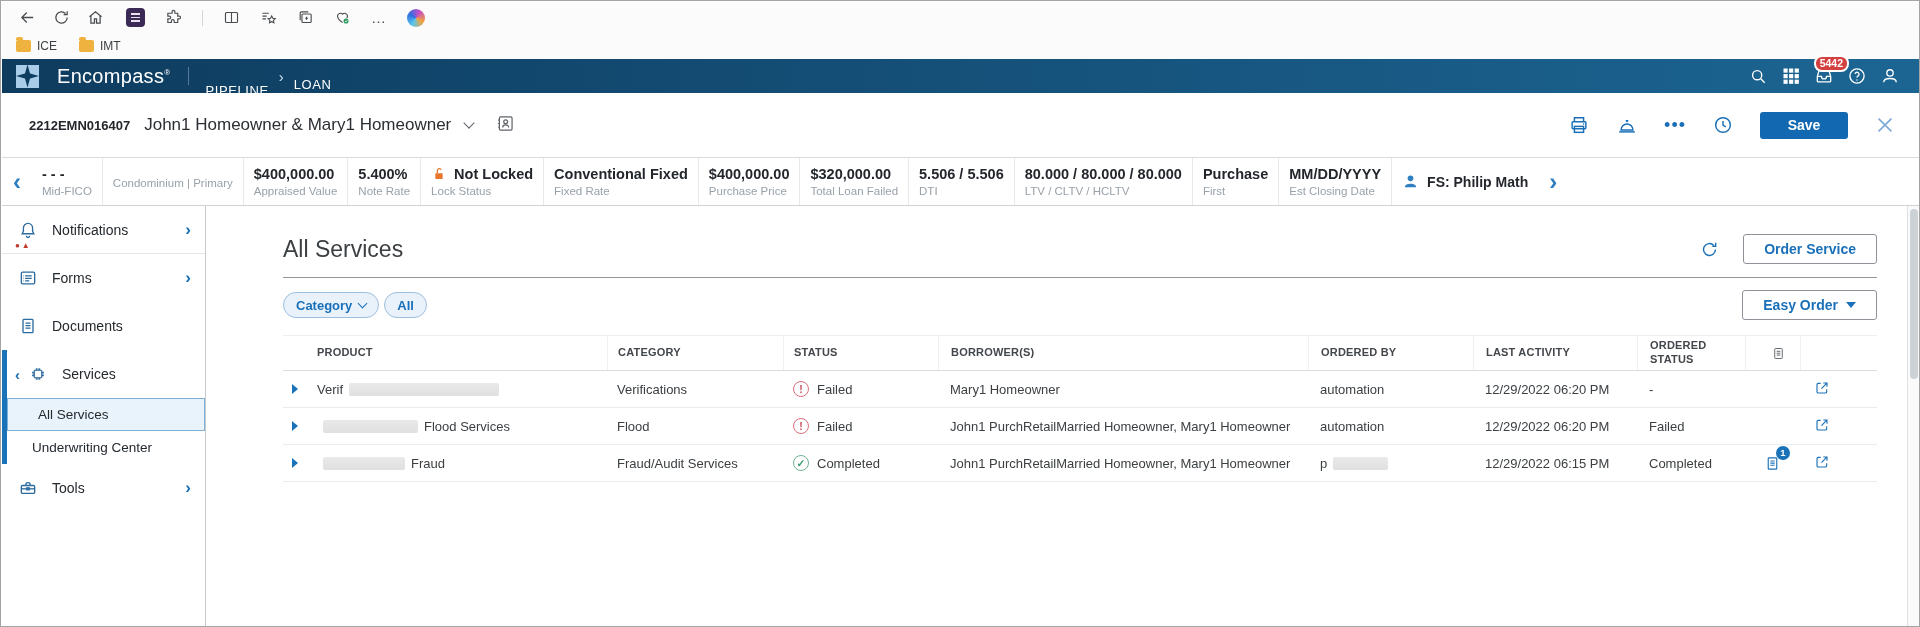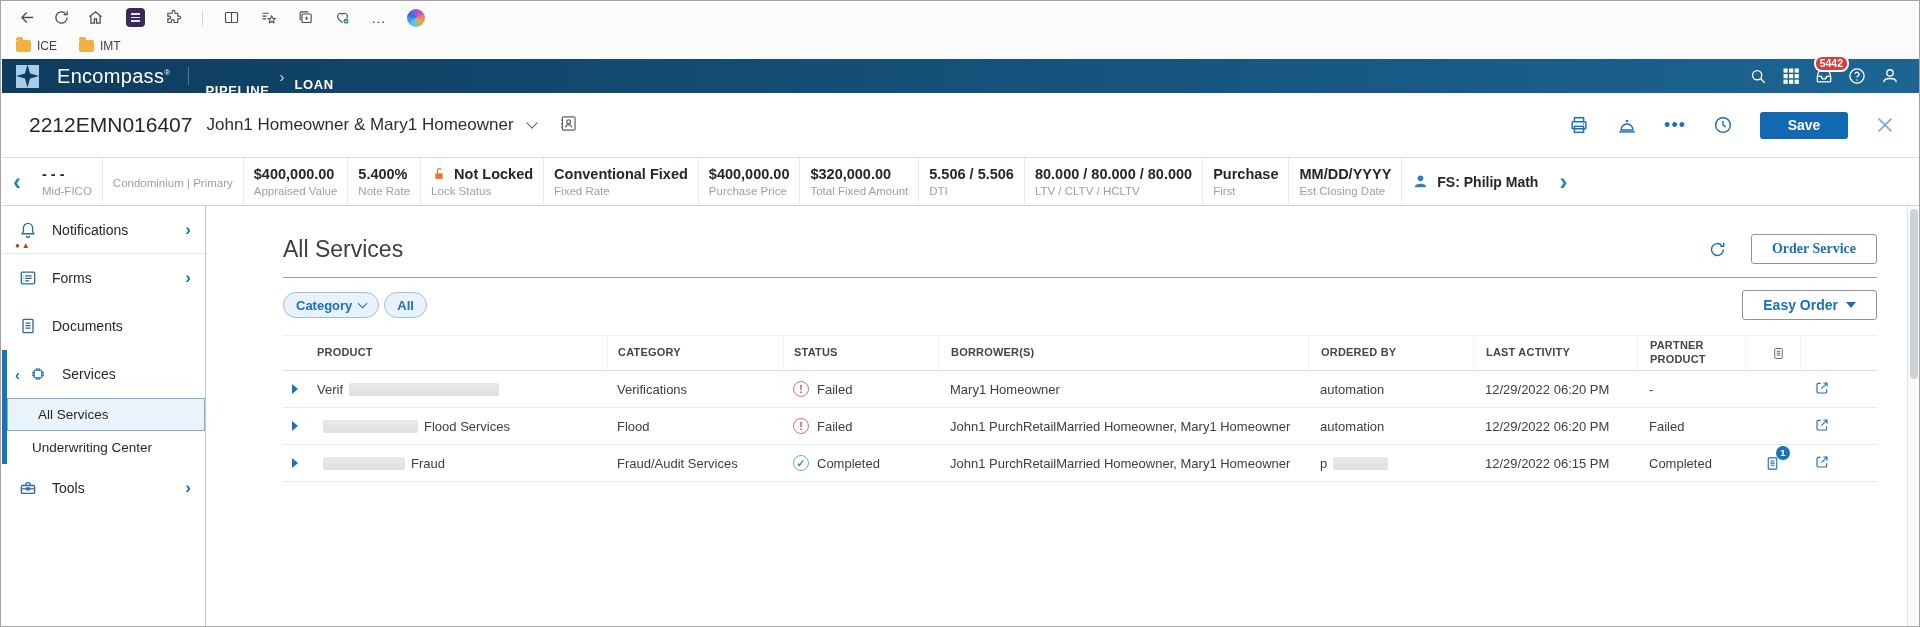--- a/index.html
+++ b/index.html
@@ -29,31 +29,31 @@
   .folder { width:15px; height:12px; background:#f0b23e; border-radius:2px; position:relative; }
   .folder:before { content:""; position:absolute; left:0; top:-3px; width:7px; height:3px; background:#f0b23e; border-radius:2px 2px 0 0; }
 
   
   .appbar { position:absolute; left:1px; top:58px; width:1918px; height:34px; background:linear-gradient(90deg,#0e3c5f,#1c6593); display:flex; align-items:center; color:#fff; }
   .logo { width:23px; height:23px; margin-left:14px; background:#a9cde9; position:relative; }
   .logo i { position:absolute; inset:0; background:#0d3c5f; clip-path:polygon(50% 0,61% 39%,100% 50%,61% 61%,50% 100%,39% 61%,0 50%,39% 39%); }
   .brand { font-size:20px; font-weight:400; letter-spacing:.3px; margin-left:18px; }
   .brand sup { font-size:8px; }
   .appdiv { width:1px; height:18px; background:#56799a; margin:0 16px 0 18px; }
-  .crumb { font-size:13px; font-weight:700; letter-spacing:.6px;margin-top:28px; }
+  .crumb { font-size:13px; font-weight:400; letter-spacing:.6px;margin-top:28px; }
   .crumb-sep { margin:0 10px; color:#cfe0ec; font-size:15px; }
   .crumb.loan { border-bottom:2px solid #fff; padding-bottom:9px; }
   .app-right { margin-left:auto; display:flex; align-items:center; gap:13px; margin-right:20px; }
   .app-right svg { width:20px; height:20px; display:block; }
   .tray-wrap { position:relative; }
   .badge { position:absolute; top:-11px; right:-15px; background:#d43f3f; color:#fff; font-size:10.5px; font-weight:700; border:2px solid #fff; border-radius:8px; padding:0 4px; line-height:13px; }
 
   
   .loanbar { position:absolute; left:1px; top:92px; width:1918px; height:64px; background:#fff; display:flex; align-items:center; }
-  .loan-no { font-size:21px; font-weight:400; color:#23272c; margin-left:27px; }
+  .loan-no { font-size:13px; font-weight:700; color:#23272c; margin-left:27px; }
   .loan-names { font-size:17px; color:#2b2f33; margin-left:14px; }
   .chev-down { width:8px; height:8px; border-right:1.7px solid #5f6368; border-bottom:1.7px solid #5f6368; transform:rotate(45deg); margin:-4px 0 0 14px; }
   .card-ico { margin-left:22px; color:#5f6368; }
   .loan-right { margin-left:auto; display:flex; align-items:center; gap:26px; margin-right:24px; color:#1a70b8; }
   .loan-right svg { width:22px; height:22px; display:block; }
   .save-btn { width:88px; height:27px; background:#1269b2; color:#fff; border:none; border-radius:3px; font-size:14px; font-weight:700; font-family:inherit; }
   .close-x { color:#7fa9d8; }
 
   
   .ribbon { position:absolute; left:1px; top:156px; width:1918px; height:49px; background:#fff; border-top:1px solid #d9dcdf; border-bottom:1px solid #cfd3d6; display:flex; align-items:stretch; overflow:hidden; }
@@ -76,21 +76,21 @@
   .notif-dots { position:absolute; left:13px; top:35px; color:#c0392b; font-size:8px; letter-spacing:2px; }
   .svc-group { position:relative; }
   .svc-bar { position:absolute; left:0; top:0; width:5px; height:100%; background:#1a72b8; }
   .svc-collapse { color:#1a70b8; font-size:15px; font-weight:700; margin-right:8px; }
   .sb-sub { height:33px; display:flex; align-items:center; padding-left:30px; font-size:13.5px; color:#24292e; }
   .sb-sub.sel { background:#e9f3fb; border:1px solid #7fb0d9; margin-left:5px; }
 
   .content { position:absolute; left:205px; top:0; width:1688px; height:100%; padding:28px 18px 0 76px; }
   .title-row { display:flex; align-items:center; }
   .page-title { font-size:23px; color:#3c4043; font-weight:400; }
-  .title-right { margin-left:auto; display:flex; align-items:center; gap:24px;font-family:Liberation Serif, serif; }
+  .title-right { margin-left:auto; display:flex; align-items:center; gap:24px; }
   .refresh-ico { color:#1a70b8; }
   .btn-outline { background:#fff; border:1px solid #8f9399; border-radius:3px; color:#1a70b8; font-size:14px; font-weight:700; font-family:inherit; padding:6px 20px; display:flex; align-items:center; gap:8px; }
   .rule { border:none; border-top:1px solid #95989b; margin-top:13px; }
   .filter-row { display:flex; align-items:center; margin-top:12px; }
   .pill { height:26px; border:1px solid #9dbfde; background:#e9f2fb; border-radius:13px; color:#1a70b8; font-size:13px; font-weight:700; display:flex; align-items:center; padding:0 12px; gap:7px; }
   .pill + .pill { margin-left:5px; }
   .pill-chev { width:7px; height:7px; border-right:1.6px solid #1a70b8; border-bottom:1.6px solid #1a70b8; transform:rotate(45deg); margin-top:-3px; }
   .caret { width:0; height:0; border-left:5px solid transparent; border-right:5px solid transparent; border-top:6px solid #1a70b8; }
   .filter-right { margin-left:auto; }
 
@@ -294,21 +294,21 @@
     <div class="rb-item">
       <span class="rb-val">Conventional Fixed</span>
       <span class="rb-lbl">Fixed Rate</span>
     </div>
     <div class="rb-item">
       <span class="rb-val">$400,000.00</span>
       <span class="rb-lbl">Purchase Price</span>
     </div>
     <div class="rb-item">
       <span class="rb-val">$320,000.00</span>
-      <span class="rb-lbl">Total Fixed Amount</span>
+      <span class="rb-lbl">Total Loan Failed</span>
     </div>
     <div class="rb-item">
       <span class="rb-val">5.506 / 5.506</span>
       <span class="rb-lbl">DTI</span>
     </div>
     <div class="rb-item">
       <span class="rb-val">80.000 / 80.000 / 80.000</span>
       <span class="rb-lbl">LTV / CLTV / HCLTV</span>
     </div>
     <div class="rb-item">
@@ -409,21 +409,21 @@
 
       <div class="tbl">
         <div class="thead">
           <span class="th"></span>
           <span class="th">PRODUCT</span>
           <span class="th">CATEGORY</span>
           <span class="th">STATUS</span>
           <span class="th wide">BORROWER(S)</span>
           <span class="th wide">ORDERED BY</span>
           <span class="th wide">LAST ACTIVITY</span>
-          <span class="th wide" style="white-space:normal;max-width:90px;">PARTNER PRODUCT</span>
+          <span class="th wide" style="white-space:normal;max-width:90px;">ORDERED STATUS</span>
           <span class="th" style="justify-content:center;">
             <svg width="15" height="15" viewBox="0 0 24 24" fill="none" stroke="#6a6e72" stroke-width="1.6">
                 <rect x="6" y="4" width="12" height="16" rx="1"></rect>
                 <path d="M9 8.5h6M9 11.5h6M9 14.5h6"></path>
               </svg>
           </span>
           <span class="th"></span>
         </div>
 
         <div class="trow">

